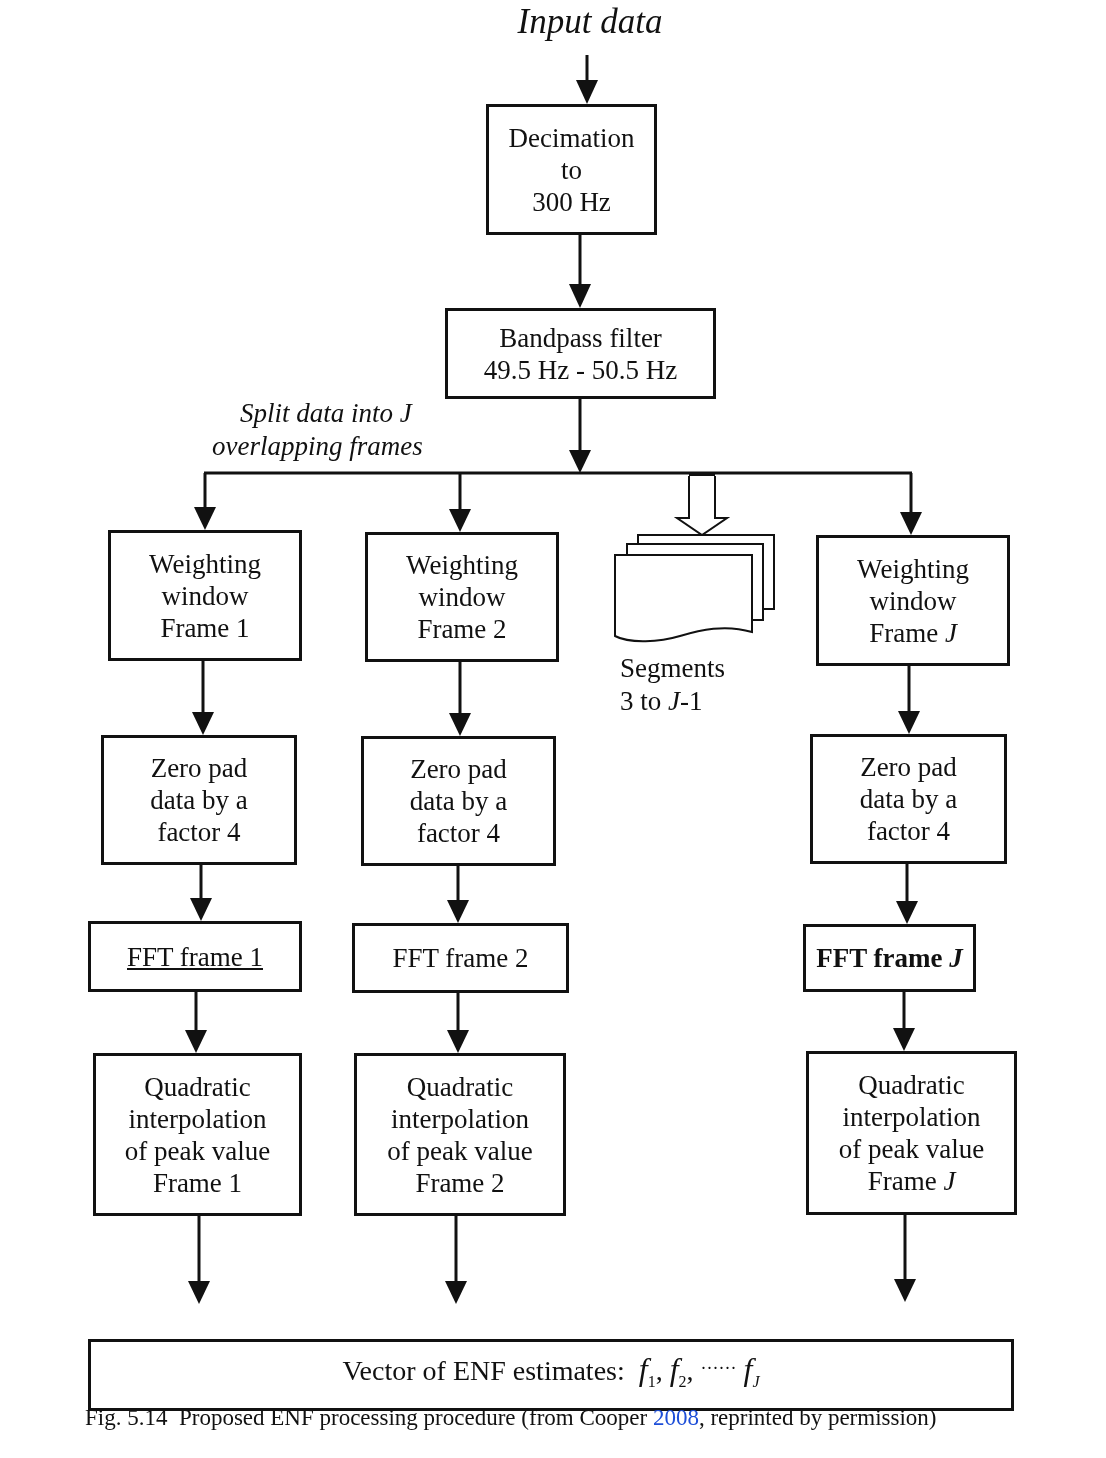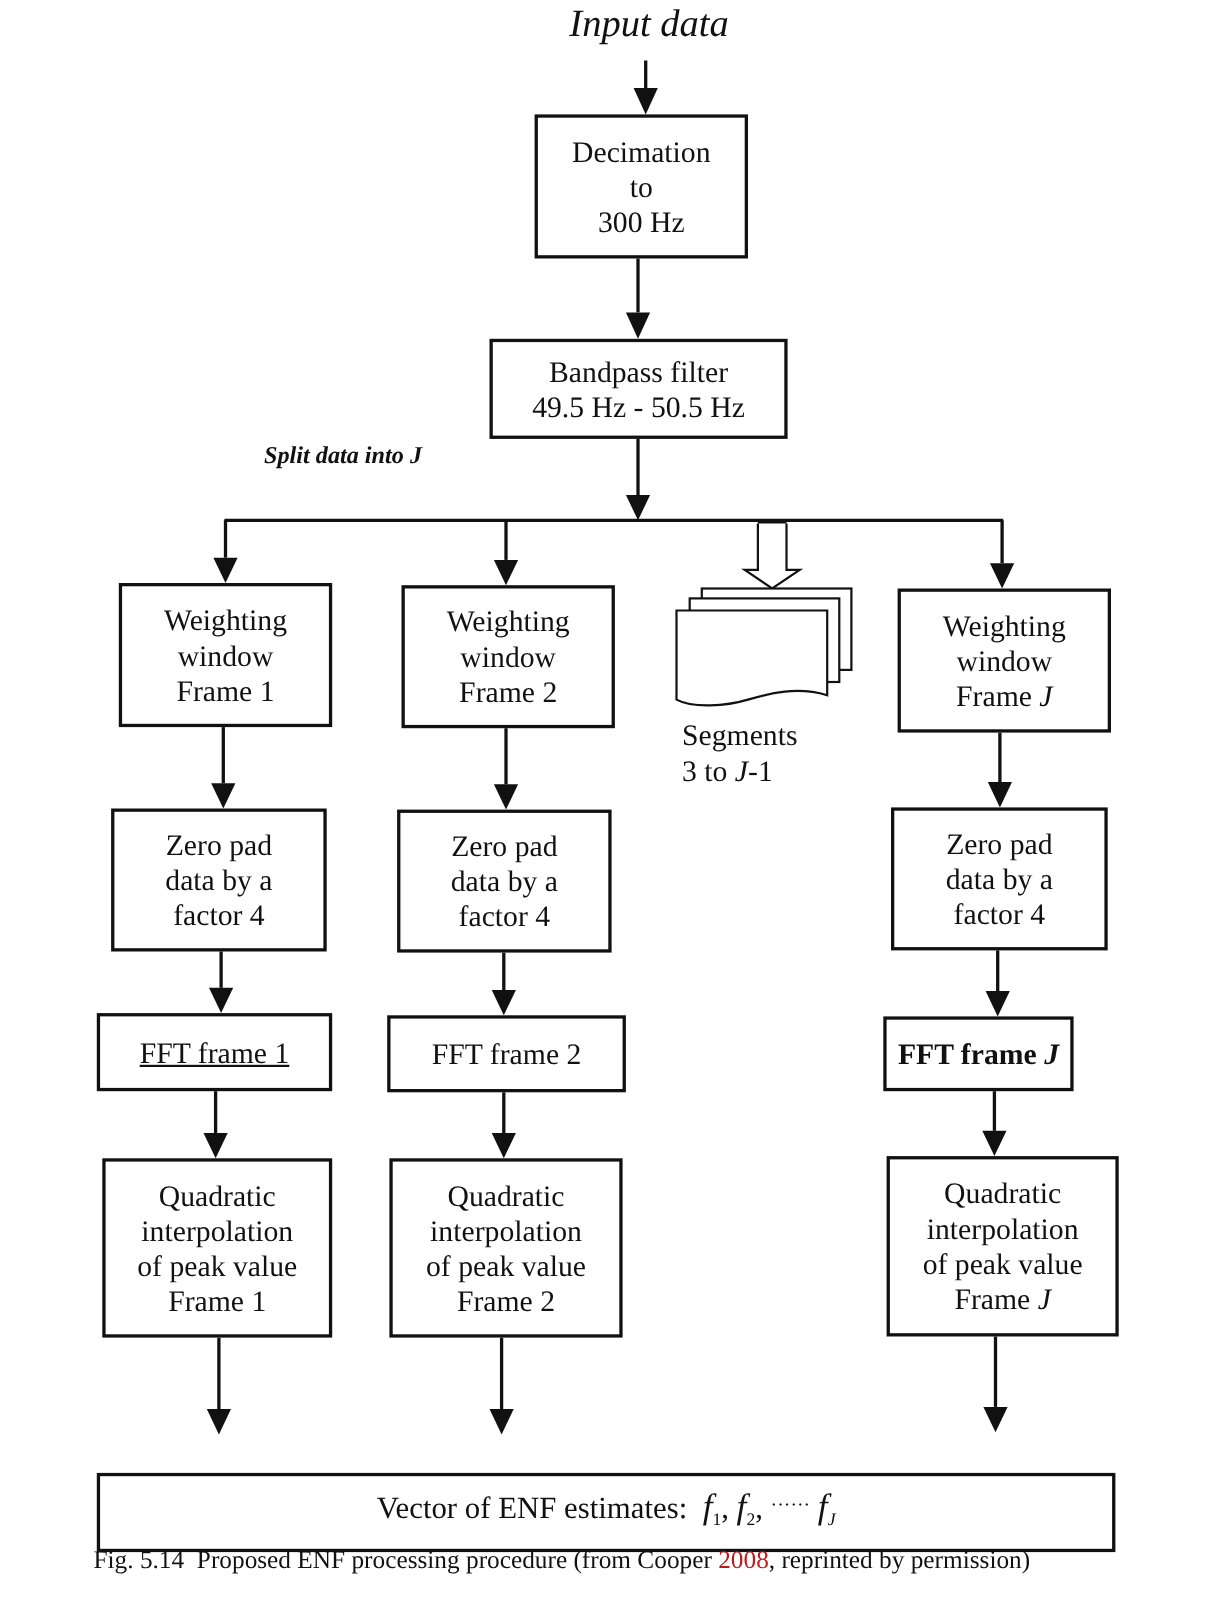--- a/index.html
+++ b/index.html
@@ -7,22 +7,22 @@
          font-family:"Liberation Serif", "DejaVu Serif", serif; color:#111; }
   svg#diagram { position:absolute; left:0; top:0; }
   .box { position:absolute; border:3px solid #111; background:#fff; box-sizing:border-box;
          display:flex; align-items:center; justify-content:center; text-align:center;
          font-size:27px; line-height:32px; }
   .box span.line { display:block; }
   .lbl { position:absolute; text-align:left; font-size:27px; line-height:33px; }
   .it { font-style:italic; }
   .title-in { position:absolute; left:500px; top:2px; width:180px; text-align:center;
               font-size:35px; font-style:italic; }
-  .split { position:absolute; left:212px; top:397px; font-size:22px; font-style:italic;
-           font-weight:bold; line-height:33px; }
+  .split { position:absolute; left:212px; top:397px; font-size:27px; font-style:italic;
+           font-weight:normal; line-height:33px; }
   .caption { position:absolute; left:85px; top:1405px; font-size:23px; }
   .caption b { font-weight:normal; }
   .caption .ref { color:#1a1adb; }
   .vec { font-size:28px; }
   .vec i { font-size:32px; }
   .vec sub { font-size:16px; font-style:normal; }
 </style>
 </head>
 <body>
 
@@ -87,37 +87,38 @@
     <line x1="689" y1="481" x2="715" y2="481"></line>
     <path d="M689,476 L689,518 L677,518 L702,535 L727,518 L715,518 L715,476"></path>
     <rect x="638" y="535" width="136" height="74"></rect>
     <rect x="627" y="544" width="136" height="76"></rect>
     <path d="M615,555 L752,555 L752,632 C725,624 700,630 680,636 C660,642 630,644 615,636 Z"></path>
   </g>
 </svg>
 
 <div class="title-in">Input data</div>
 
-<div class="box" style="left:486px;top:104px;width:194px;height:131px;">
+<div class="box" style="left:486px;top:104px;width:171px;height:131px;">
   <div>
     <span class="line">Decimation</span>
     <span class="line">to</span>
     <span class="line">300 Hz</span>
   </div>
 </div>
 
 <div class="box" style="left:445px;top:308px;width:271px;height:91px;text-align:center;">
   <div>
     <span class="line">Bandpass filter</span>
     <span class="line">49.5 Hz - 50.5 Hz</span>
   </div>
 </div>
 
 <div class="split">
   <span class="line" style="display:block;padding-left:28px;">Split data into J</span>
+  <span class="line" style="display:block;">overlapping frames</span>
 </div>
 
 <div class="lbl" style="left:620px;top:652px;width:152px;">
   <span style="display:block">Segments</span>
   <span>3 to </span><span class="it">J</span><span>-1</span>
 </div>
 
 <div class="box" style="left:108px;top:530px;width:194px;height:131px;">
   <div>
     <span class="line">Weighting</span>
@@ -200,14 +201,14 @@
   <span>
     <span>Vector of ENF estimates:</span>&nbsp;
     <i>f</i><sub>1</sub>,
     <i>f</i><sub>2</sub>,
     <span style="font-size:18px;vertical-align:6px;">······</span>
     <i>f</i><sub class="it" style="font-style:italic">J</sub>
   </span>
 </div>
 
 <div class="caption">
-  <b>Fig. 5.14</b>&nbsp;&nbsp;<span>Proposed ENF processing procedure (from Cooper </span><span class="ref" style="color: #b91c1c;">2008</span><span>, reprinted by permission)</span>
+  <b>Fig. 5.14</b>&nbsp;&nbsp;<span>Proposed ENF processing procedure (from Cooper </span><span class="ref" style="color: #1d4ed8;">2008</span><span>, reprinted by permission)</span>
 </div>
 
 </body></html>

